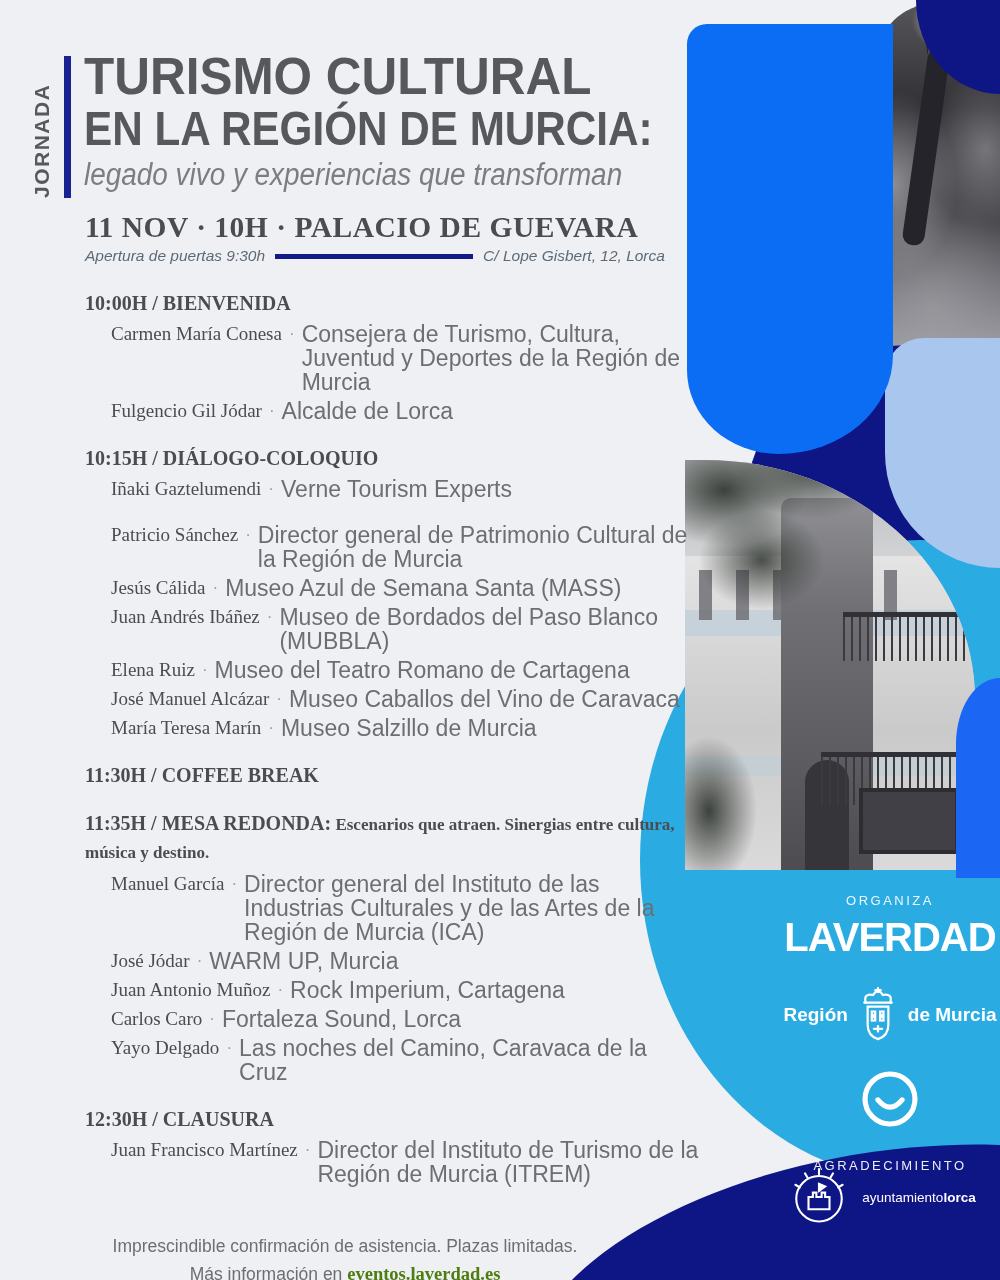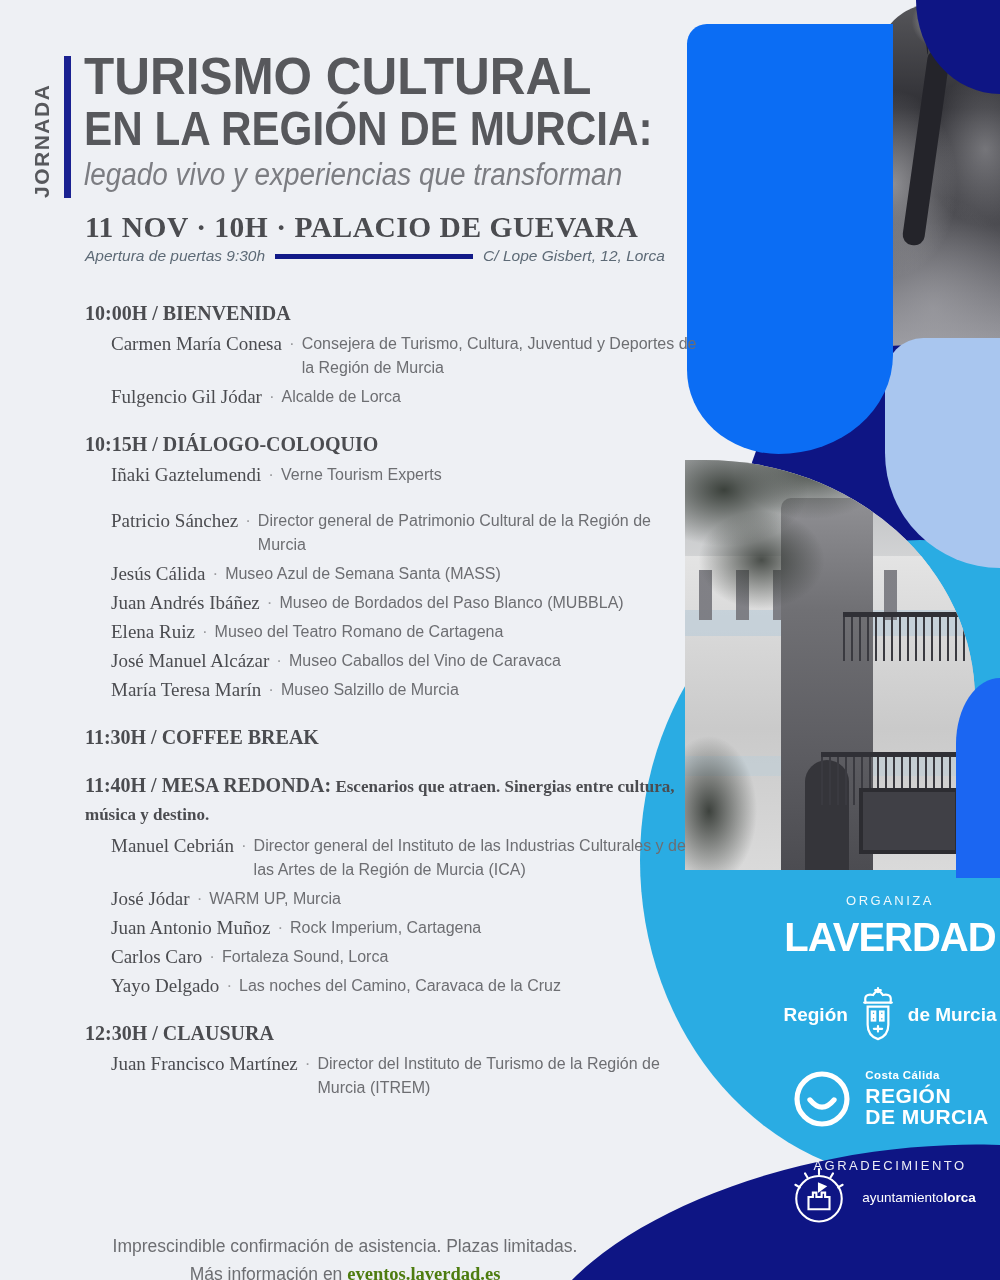--- a/index.html
+++ b/index.html
@@ -98,27 +98,27 @@
   .event{left:85px;top:211px;width:606px;}
   .ev-head{font-size:29.5px;font-weight:bold;color:var(--ink);letter-spacing:.5px;
     white-space:nowrap;}
   .ev-row{display:flex;align-items:center;gap:10px;margin-top:3px;}
   .ev-it{font-style:italic;font-size:15.5px;color:var(--small-it);white-space:nowrap;}
   .ev-rule{width:198px;height:5px;background:#121a88;}
 
   .schedule{left:85px;top:290px;width:616px;}
   .sec{margin-bottom:22px;}
   .sec-head{font-size:20px;line-height:26px;font-weight:bold;color:var(--ink);
-    margin-bottom:6px;margin-top:10px;}
+    margin-bottom:6px;}
   .sec-topic{font-size:17px;font-weight:bold;color:var(--ink);}
   .row{display:flex;align-items:flex-start;padding-left:26px;margin-bottom:5px;
     line-height:24px;}
   .nm{font-weight:normal;font-size:19px;color:var(--ink);white-space:nowrap;}
   .dot{padding:0 7px;color:#9a9b9e;font-size:17px;}
-  .role{flex:1;font-size:16px;color:var(--muted);}
+  .role{flex:1;font-size:23px;color:var(--muted);}
 
   .footer{left:75px;top:1232px;width:540px;text-align:center;font-size:17.5px;
     line-height:28px;color:var(--muted);}
   .footer .url{font-size:18.5px;color:#4d7c0f;}
 
   svg{display:block;}
 </style>
 </head>
 <body>
 
@@ -170,25 +170,20 @@
       </span>
       <span>de Murcia</span>
     </div>
     <div class="costa-row">
       <span>
         <svg width="62" height="62" viewBox="0 0 72 72" fill="none" stroke="#ffffff" stroke-width="6" stroke-linecap="round">
           <circle cx="36" cy="36" r="29"></circle>
           <path d="M22 37 q14 17 28 0"></path>
         </svg>
       </span>
-      <span class="costa-text">
-        <div class="costa-small">Costa Cálida</div>
-        <div class="costa-big">REGIÓN</div>
-        <div class="costa-big">DE MURCIA</div>
-      </span>
     </div>
     <div class="agradecimiento">AGRADECIMIENTO</div>
   </div>
 
   <div class="abs ayto">
     <span>
       <svg width="70" height="70" viewBox="0 0 80 80" fill="none" stroke="#ffffff" stroke-width="2.4" stroke-linecap="round">
         <circle cx="40" cy="42" r="26"></circle>
         <path d="M40 8 v6 M24 13 l3 5 M56 13 l-3 5 M13 26 l5 3 M67 26 l-5 3"></path>
         <path d="M28 54 v-14 h5 v-5 h4 v5 h6 v-5 h4 v5 h5 v14 z"></path>
@@ -266,23 +261,23 @@
         <div class="row">
           <span class="nm serif">María Teresa Marín</span>
           <span class="dot">·</span>
           <span class="role">Museo Salzillo de Murcia</span>
         </div>
       </div>
       <div class="sec">
         <div class="sec-head serif"><span>11:30H / COFFEE BREAK</span></div>
       </div>
       <div class="sec">
-        <div class="sec-head serif"><span>11:40H / MESA REDONDA:</span><span class="sec-topic"> Escenarios que atraen. Sinergias entre cultura, música y destino.</span></div>
-        <div class="row">
-          <span class="nm serif">Manuel Cebrián</span>
+        <div class="sec-head serif"><span>11:35H / MESA REDONDA:</span><span class="sec-topic"> Escenarios que atraen. Sinergias entre cultura, música y destino.</span></div>
+        <div class="row">
+          <span class="nm serif">Manuel García</span>
           <span class="dot">·</span>
           <span class="role">Director general del Instituto de las Industrias Culturales y de las Artes de la Región de Murcia (ICA)</span>
         </div>
         <div class="row">
           <span class="nm serif">José Jódar</span>
           <span class="dot">·</span>
           <span class="role">WARM UP, Murcia</span>
         </div>
         <div class="row">
           <span class="nm serif">Juan Antonio Muñoz</span>

